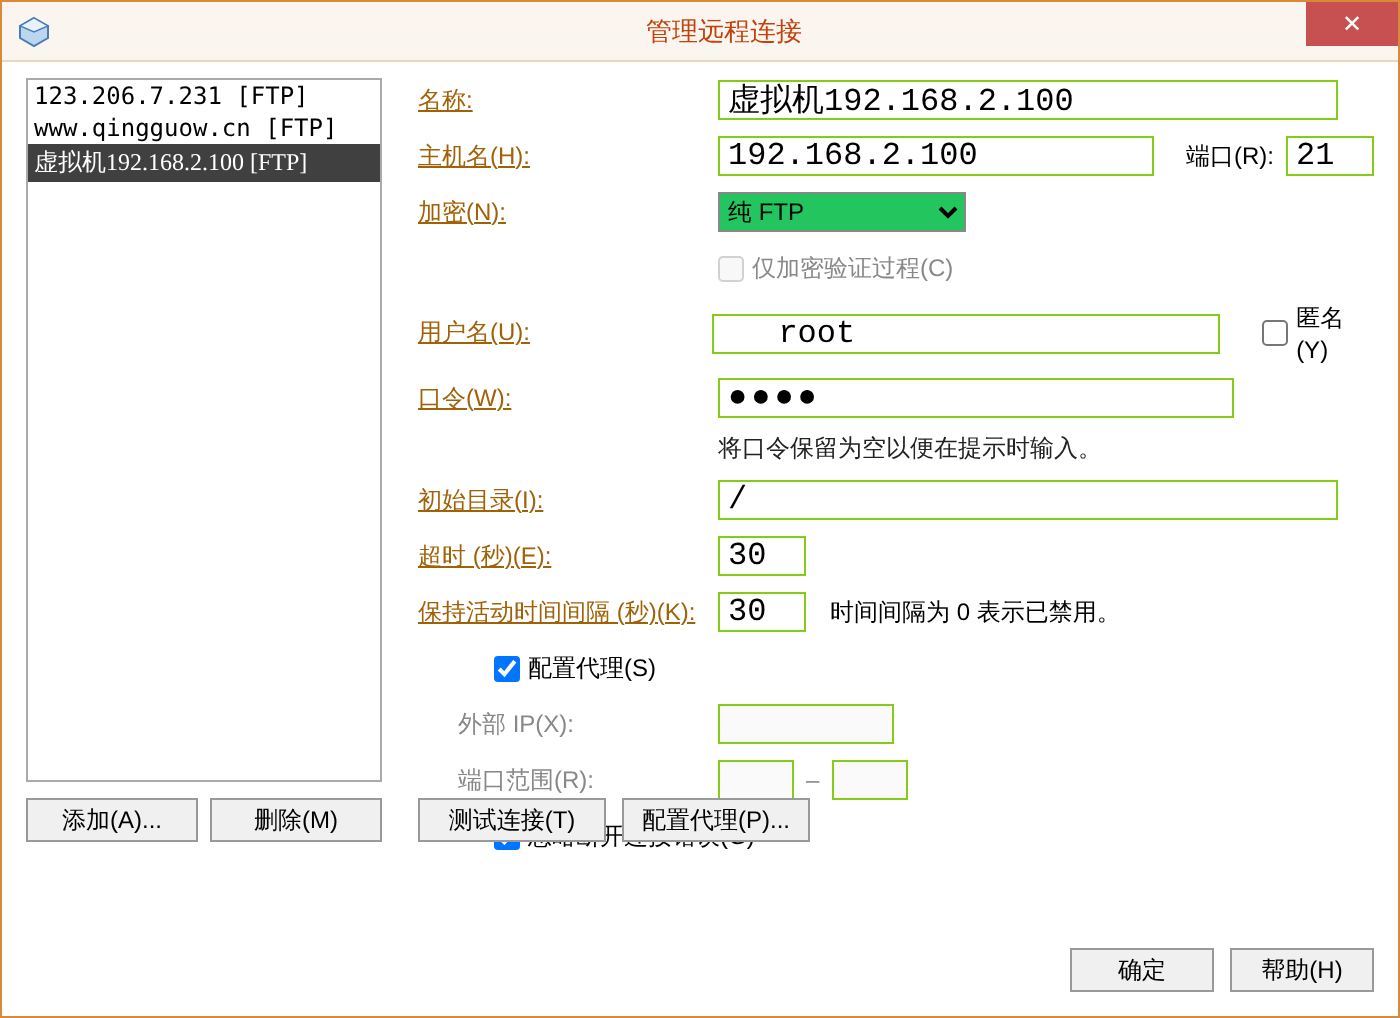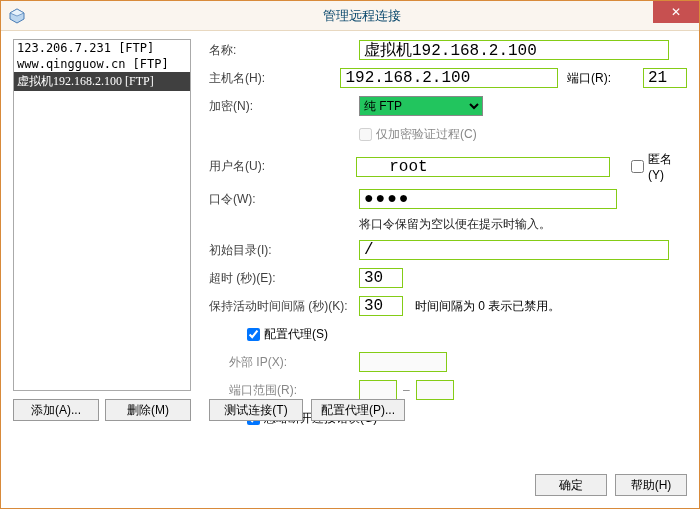--- a/index.html
+++ b/index.html
@@ -1,32 +1,32 @@
 <!DOCTYPE html>
 <html><head>
 <meta charset="utf-8">
 <style>
 * { box-sizing: border-box; margin: 0; padding: 0; font-family: "Microsoft YaHei", SimSun, sans-serif; font-size: 12px; }
 body { background: #fff; }
 .window { width: 700px; height: 509px; background: #fff; border: 1px solid #d88a3a; position: relative; }
 .titlebar { height: 30px; background: #faf5ef; display: flex; align-items: center; position: relative; border-bottom: 1px solid #e8d8c0; }
 .title-icon { width: 16px; height: 16px; margin-left: 8px; }
 .title-icon svg { display: block; }
-.title-text { flex: 1; text-align: center; color: #0c4a6e; font-size: 13px; }
+.title-text { flex: 1; text-align: center; color: #c2410c; font-size: 13px; }
 .close-btn { width: 46px; height: 22px; background: #c75050; color: #fff; display: flex; align-items: center; justify-content: center; position: absolute; right: 0; top: 0; cursor: pointer; font-size: 14px; }
 .content { position: absolute; top: 38px; left: 12px; right: 12px; bottom: 12px; }
 .listbox { position: absolute; left: 0; top: 0; width: 178px; height: 352px; border: 1px solid #aaa; background: #fff; overflow: hidden; }
 .list-item { padding: 1px 3px; white-space: nowrap; font-family: SimSun, monospace; font-size: 12px; }
 .list-item.selected { background: #404040; color: #fff; font-family: Liberation Serif, serif; }
 .btn { border: 1px solid #999; background: #f0f0f0; height: 22px; padding: 0 8px; cursor: pointer; font-size: 12px; display: inline-flex; align-items: center; justify-content: center; }
 .add-btn { position: absolute; left: 0; top: 360px; width: 86px; }
 .del-btn { position: absolute; left: 92px; top: 360px; width: 86px; }
 .form { position: absolute; left: 196px; top: 0; right: 0; }
 .row { display: flex; align-items: center; margin-bottom: 6px; min-height: 22px; }
-.lbl { width: 150px; color: #404040; }
+.lbl { width: 150px; color: #a16207; text-decoration: underline; }
 .lbl-sm { width: 150px; padding-left: 20px; color: #888; }
 input[type=text], input[type=password] { border: 1px solid #84cc16; height: 20px; padding: 0 4px; font-size: 16px; font-family: Liberation Mono, monospace; }
 select { border: 1px solid #888; height: 20px; font-size: 12px; background: #22c55e; }
 .chk { width: 13px; height: 13px; margin-right: 4px; vertical-align: middle; }
 .chk-lbl { display: inline-flex; align-items: center; }
 .hint { margin-left: 150px; color: #222; margin-bottom: 6px; }
 .gray { color: #888; }
 .test-btn { position: absolute; left: 196px; top: 360px; width: 94px; }
 .proxy-btn { position: absolute; left: 298px; top: 360px; width: 94px; }
 .bottom-btns { position: absolute; right: 0; bottom: 0; display: flex; gap: 8px; }
@@ -65,21 +65,21 @@
 
       <div class="row">
         <div class="lbl">名称:</div>
         <input type="text" style="width: 310px;" value="虚拟机192.168.2.100">
       </div>
 
       <div class="row">
         <div class="lbl"><span>主机名(H):</span></div>
         <input type="text" style="width: 218px;" value="192.168.2.100">
         <div style="width:66px;text-align:right;padding-right:6px"><span>端口(R):</span></div>
-        <input type="text" style="width: 44px; margin-left: 26px;" value="21">
+        <input type="text" style="width: 44px;" value="21">
       </div>
 
       <div class="row">
         <div class="lbl"><span>加密(N):</span></div>
         <select style="width:124px">
           <option>纯 FTP</option>
         </select>
       </div>
 
       <div class="row">

